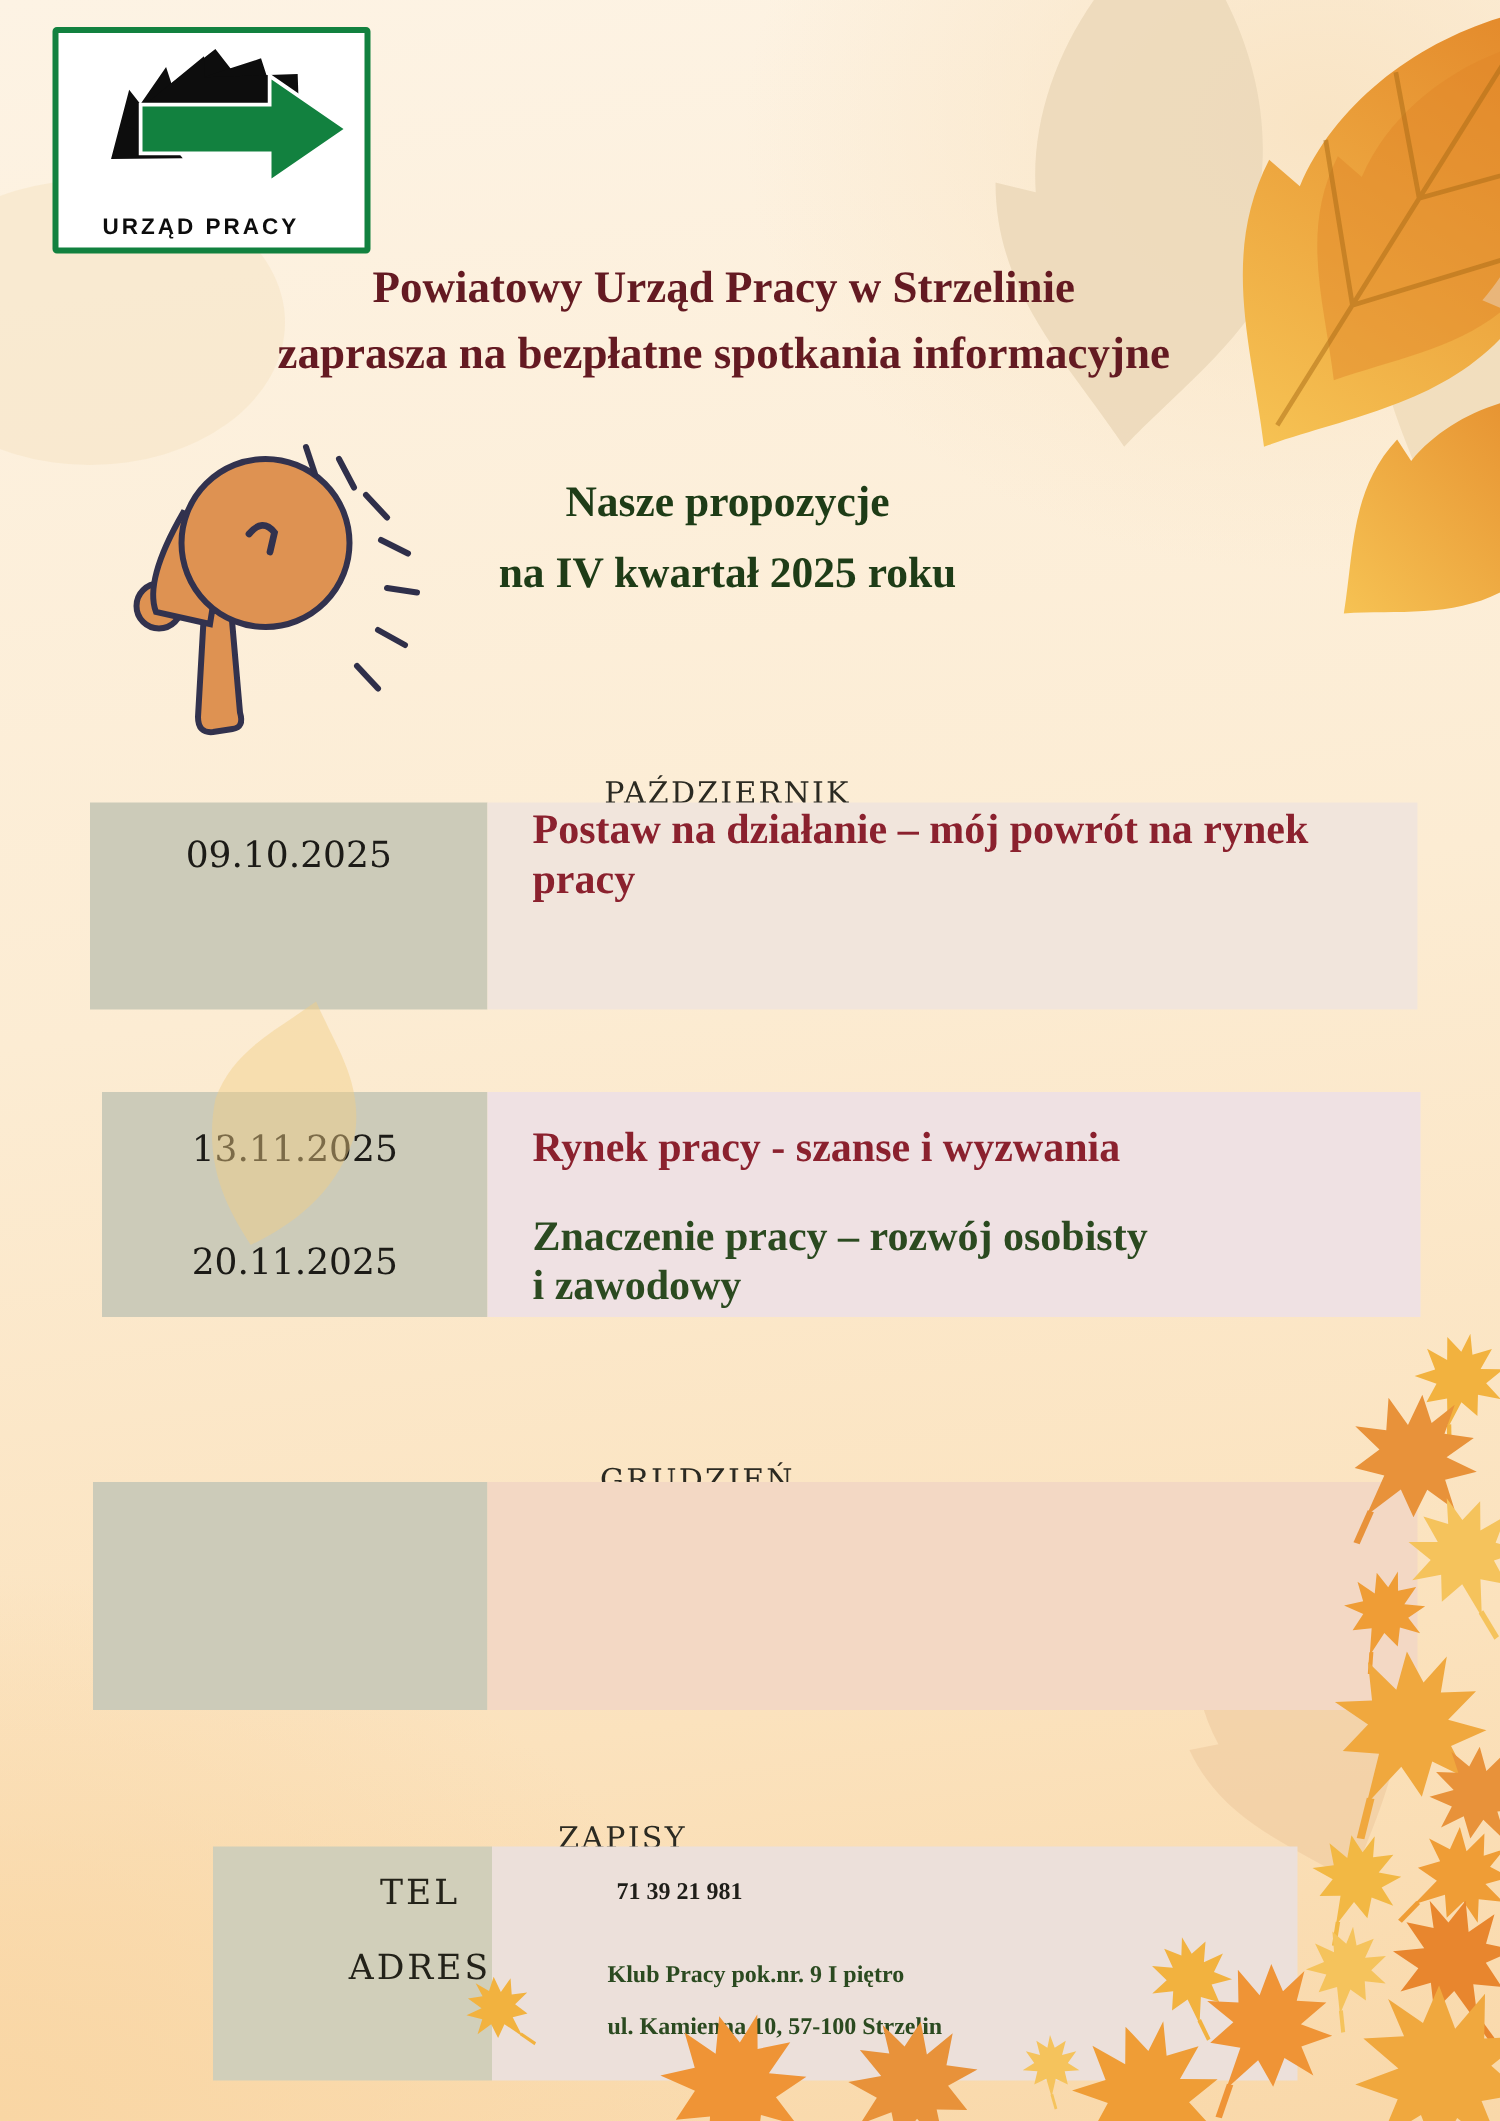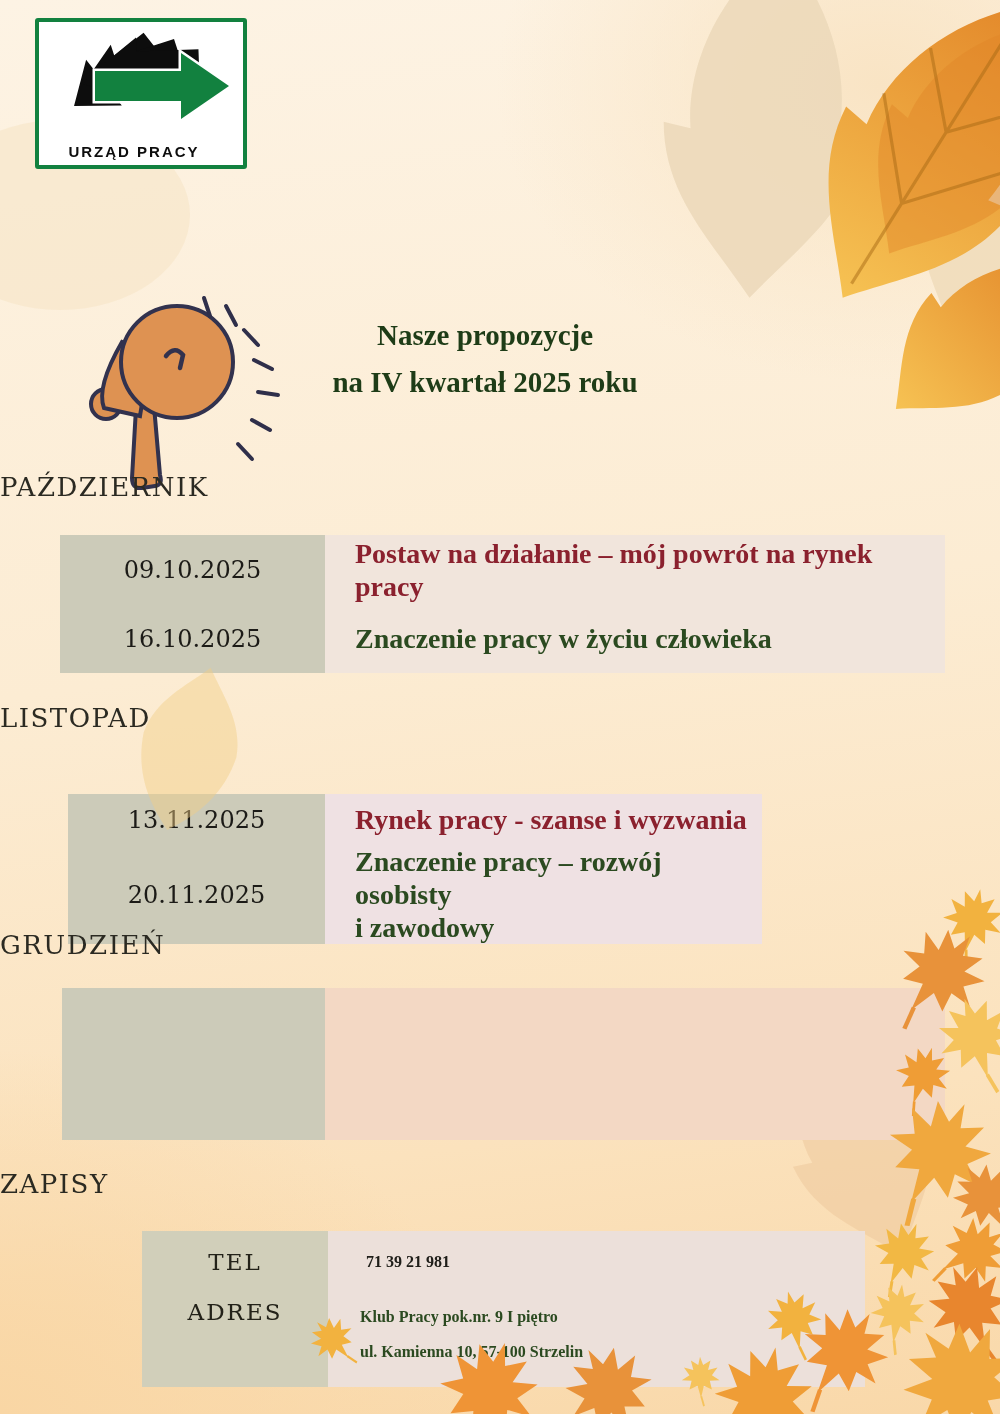--- a/index.html
+++ b/index.html
@@ -23,22 +23,22 @@
     letter-spacing:2px;color:#0d0d0d;}
 
   
   .main-title{position:absolute;top:170px;left:0;width:965px;z-index:2;text-align:center;
     font-weight:bold;font-size:30px;line-height:44px;color:var(--title-maroon,#641a22);}
   .intro-title{position:absolute;top:312px;left:0;width:970px;z-index:2;text-align:center;
     font-weight:bold;font-size:29px;line-height:47px;color:var(--intro-green,#1e3c17);}
   .megaphone{position:absolute;left:82px;top:292px;z-index:2;}
 
   
-  .month-h{position:absolute;z-index:2;font-family:"DejaVu Serif",serif;
-    font-size:26px;letter-spacing:1.5px;color:var(--heading-dark,#2b2a22);}
+  .month-h{position:absolute;z-index:2;text-align:center;font-family:"DejaVu Serif",serif;
+    font-size:20px;letter-spacing:1.5px;color:var(--heading-dark,#2b2a22);margin-top:44px;}
   #h-oct{top:472px;left:0;width:970px;}
   #h-lis{top:703px;left:0;width:920px;}
   #h-gru{top:930px;left:0;width:930px;}
   #h-zap{top:1169px;left:0;width:830px;}
 
   
   .table{position:absolute;z-index:2;}
   .col-left,.col-right{position:absolute;top:0;bottom:0;}
   .col-left{left:0;background:var(--sage-panel,#cccbb9);}
   .col-right{right:0;}
@@ -46,35 +46,35 @@
   .row{display:flex;align-items:center;}
   .date{flex:none;text-align:center;font-family:"DejaVu Serif",serif;font-size:24px;color:#1c1b17;}
   .etitle{flex:1;padding-left:30px;font-weight:bold;font-size:28px;line-height:33px;white-space:pre-line;}
   .t-red{color:var(--event-red,#8b212e);}
   .t-green{color:var(--event-green,#2b4a20);}
 
   .oct{top:535px;left:60px;width:885px;height:138px;}
   .oct .col-left{width:265px;}  .oct .col-right{left:265px;background:var(--panel-october,#f1e5dc);}
   .oct .date{width:265px;}
 
-  .nov{top:794px;left:68px;width:694px;height:150px;}
+  .nov{top:728px;left:68px;width:879px;height:150px;}
   .nov .col-left{width:257px;}  .nov .col-right{left:257px;background:var(--panel-november,#efe1e3);}
   .nov .date{width:257px;}
 
   .dec{top:988px;left:62px;width:883px;height:152px;}
   .dec .col-left{width:263px;}  .dec .col-right{left:263px;background:var(--panel-december,#f3d8c4);}
   .dec .date{width:263px;}
   .dec .rows{padding-bottom:16px;}
   .dec .etitle{padding-left:20px;}
 
   
   .contact{top:1231px;left:142px;width:723px;height:156px;}
   .contact .col-left{width:186px;background:#d1cfba;}
   .contact .col-right{left:186px;background:var(--panel-contact,#ece0da);}
-  .contact .rows{grid-template-rows:62px 1fr;}
+  .contact .rows{grid-template-rows:62px 1fr;padding-left:45px;}
   .contact .row2{display:flex;align-items:flex-start;padding-top:6px;}
   .clabel{flex:none;width:186px;text-align:center;font-family:"DejaVu Serif",serif;
     font-size:23px;letter-spacing:2px;color:#232219;}
   .tel-value{padding-left:38px;font-weight:bold;font-size:16px;color:#1f1e19;}
   .address{padding-left:32px;font-weight:bold;font-size:16px;line-height:35px;
     color:var(--event-green,#2b4a20);}
 </style>
 </head>
 <body>
 
@@ -124,20 +124,24 @@
       <g transform="translate(108,42) rotate(-2)">
           <use href="#larr" fill="#0d0d0d"></use>
         </g>
       <g transform="translate(116,62)">
         <path d="M-64 -15 L22 -15 L22 -33 L70 0 L22 33 L22 15 L-64 15 Z" fill="#12813f" stroke="#ffffff" stroke-width="5" paint-order="stroke"></path>
       </g>
     </svg>
     <div class="logo-label">URZĄD PRACY</div>
   </div>
 
+  <div class="main-title">
+    <div>Powiatowy Urząd Pracy w Strzelinie</div>
+    <div>zaprasza na bezpłatne spotkania informacyjne</div>
+  </div>
 
   <svg class="megaphone" width="205" height="215" viewBox="0 0 205 215" aria-hidden="true">
     <g stroke="#32324e" stroke-width="4" stroke-linecap="round">
       <circle cx="24" cy="112" r="15" fill="#de9252"></circle>
       <path d="M54 116 L50 186 Q50 197 60 196 L73 194 Q81 193 78 183 L72 114 Z" fill="#de9252"></path>
       <path d="M40 50 Q14 95 22 116 L58 124 Q64 84 74 62 Z" fill="#de9252"></path>
       <circle cx="95" cy="70" r="56" fill="#de9252"></circle>
       <path d="M84 64 q9 -11 17 -1 l-3 13" fill="none" stroke-width="4.5"></path>
     </g>
     <g stroke="#2f2f4a" stroke-width="4" stroke-linecap="round">
@@ -157,24 +161,20 @@
   </div>
 
   <div class="month-h" id="h-oct">PAŹDZIERNIK</div>
   <section class="table oct">
     <div class="col-left"></div>
     <div class="col-right"></div>
     <div class="rows">
       <div class="row">
         <div class="date">09.10.2025</div>
         <div class="etitle t-red">Postaw na działanie – mój powrót na rynek pracy</div>
-      </div>
-      <div class="row">
-        <div class="date">16.10.2025</div>
-        <div class="etitle t-green">Znaczenie pracy w życiu człowieka</div>
       </div>
     </div>
   </section>
 
   <div class="month-h" id="h-lis">LISTOPAD</div>
   <section class="table nov">
     <div class="col-left"></div>
     <div class="col-right"></div>
     <div class="rows">
       <div class="row">

